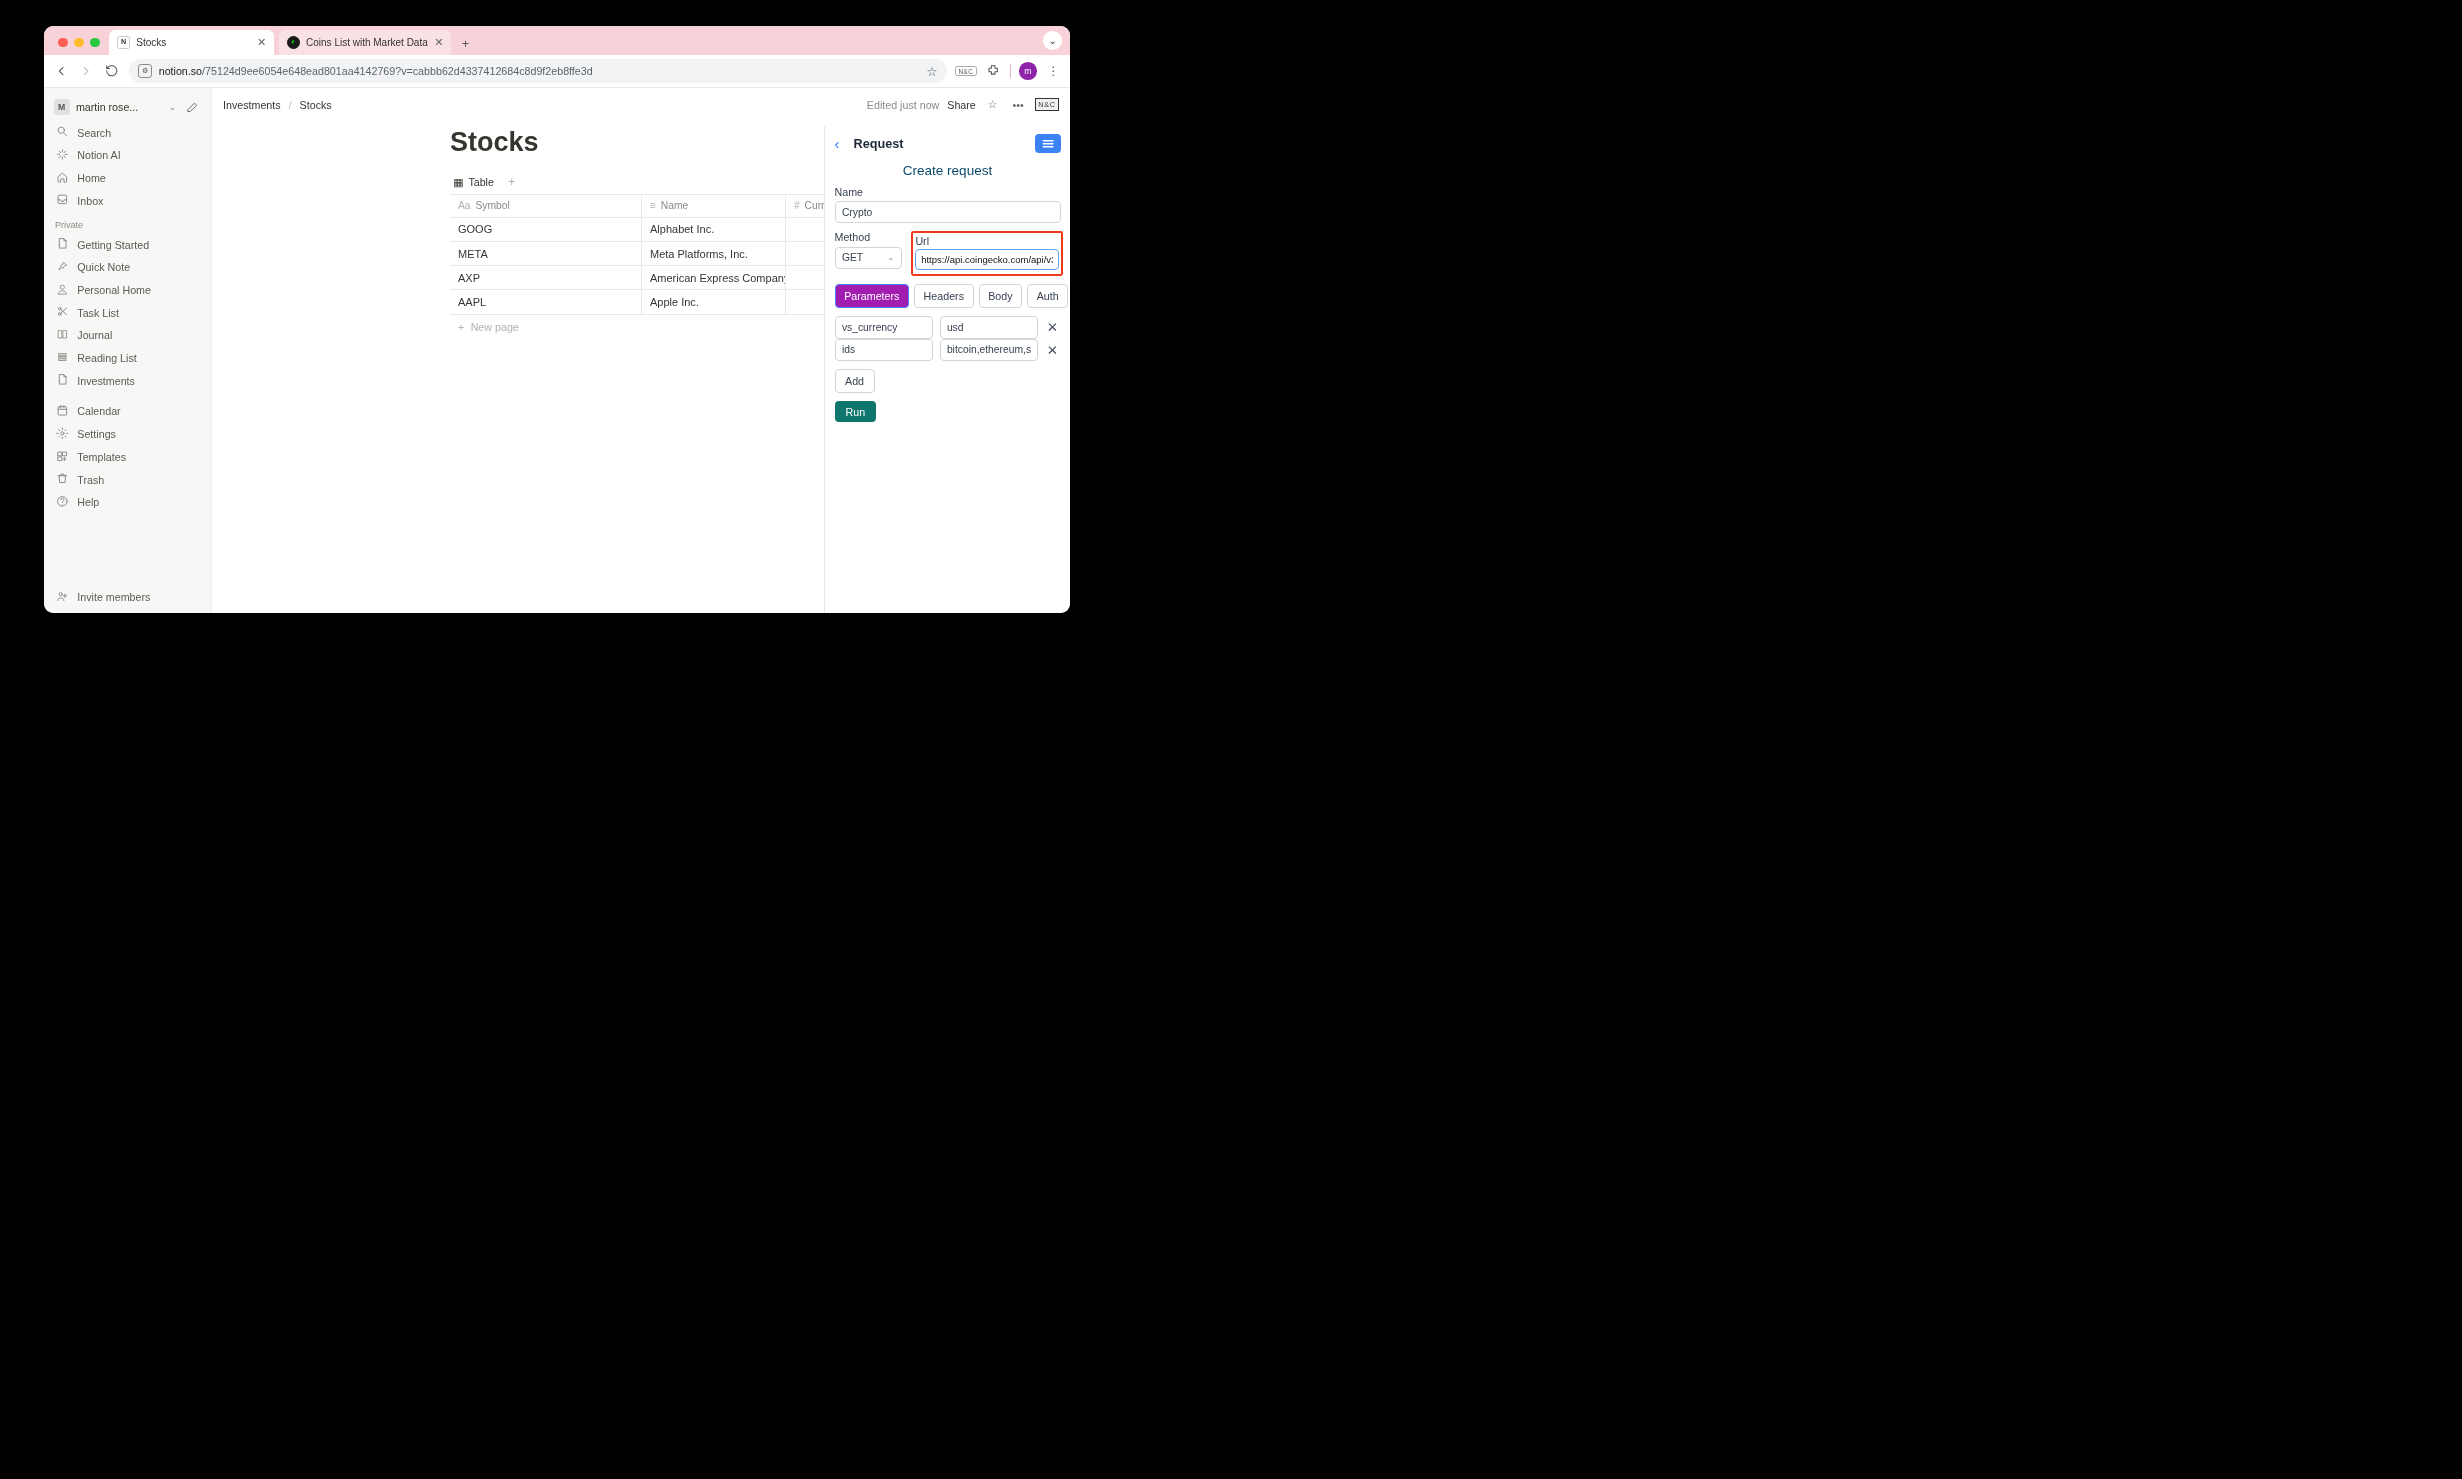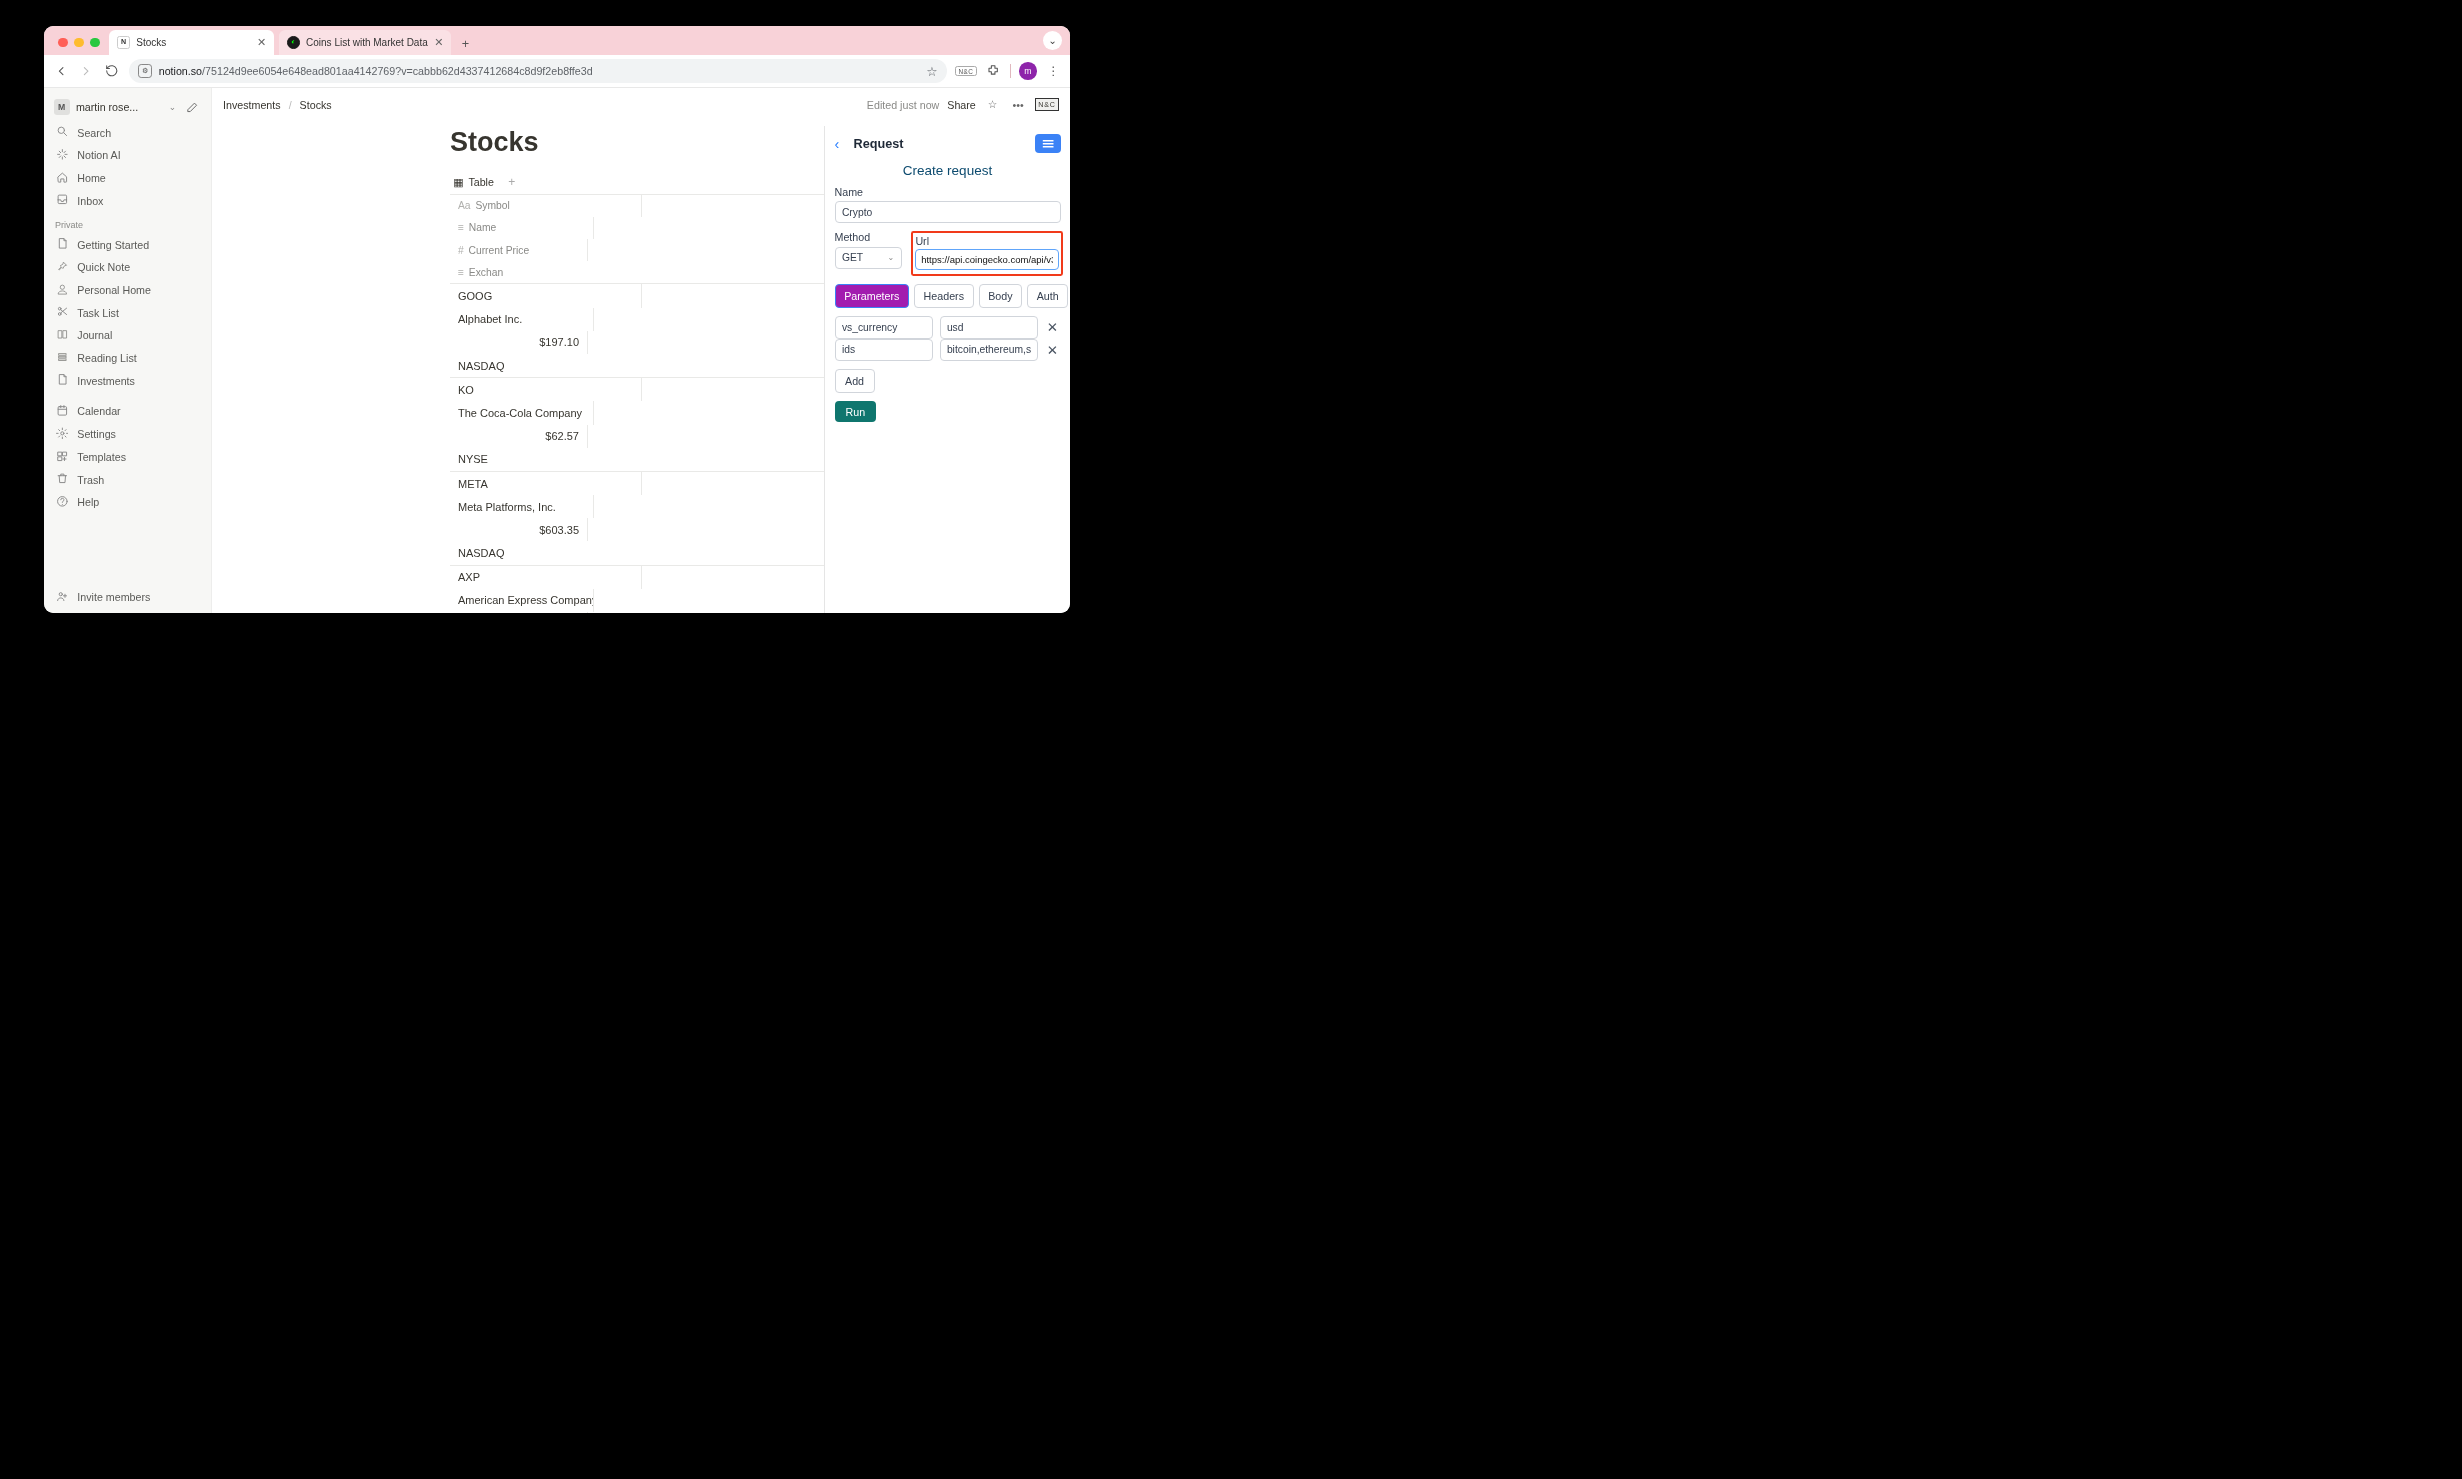--- a/index.html
+++ b/index.html
@@ -62,21 +62,21 @@
 .dbhead { display:flex; align-items:center; gap:6.4px; padding: 0 0 0 238px; margin-bottom:0; }
 .dbtab { display:flex; align-items:center; gap:4.8px; font-size: 10.7px; color:#37352f; padding: 4.8px 3.2px; font-weight:500;}
 .dbtab .tabi { font-size: 11px; }
 .dbadd { color:#aaa; font-size: 12px; padding: 3.2px 4.8px;}
 .dbtools { margin-left:auto; margin-right: 11px; display:flex; align-items:center; gap:8px; color:#8a8a87;}
 .dbtool { width:16px; height:16px; display:flex; align-items:center; justify-content:center; }
 .newbtn { background:#2383e2; color:#fff; border-radius:4px; padding: 4px 6.4px 4px 9.5px; font-size:10.7px; display:flex; align-items:center; gap:4.8px; }
 .newbtn .nc { font-size:8px; opacity:.85; }
 
 .table { border-top:0.8px solid #e9e9e7; margin-left:238px; }
-.row { display:flex; border-bottom:0.8px solid #e9e9e7; font-size:11px; color:#37352f;flex-direction:column; }
+.row { display:flex; border-bottom:0.8px solid #e9e9e7; font-size:11px; color:#37352f; }
 .row.head { color:#8a8a87; font-size:10.3px; }
 .cell { padding: 5.6px 8px; border-right:0.8px solid #e9e9e7; display:flex; align-items:center; gap:4.8px; }
 .cell.c1 { width: 192px; }
 .cell.c2 { width: 144px; white-space:nowrap; overflow:hidden; }
 .cell.c3 { width: 138px; justify-content:flex-end; }
 .cell.c4 { width: 64px; border-right:none; overflow:hidden; }
 .row.head .hi { color:#b0b0ad; }
 .newpg { padding: 6.4px 8px; color:#b0b0ad; font-size:10.7px; display:flex; gap:6.4px; align-items:center; margin-left:238px;}
 
 
@@ -373,26 +373,20 @@
               </div>
           </div>
           <div id="tbody">
               <div class="row">
     <div class="cell c1">GOOG</div>
     <div class="cell c2">Alphabet Inc.</div>
     <div class="cell c3">$197.10</div>
     <div class="cell c4">NASDAQ</div>
               </div>
               <div class="row">
-    <div class="cell c1">KO</div>
-    <div class="cell c2">The Coca-Cola Company</div>
-    <div class="cell c3">$62.57</div>
-    <div class="cell c4">NYSE</div>
-              </div>
-              <div class="row">
     <div class="cell c1">META</div>
     <div class="cell c2">Meta Platforms, Inc.</div>
     <div class="cell c3">$603.35</div>
     <div class="cell c4">NASDAQ</div>
               </div>
               <div class="row">
     <div class="cell c1">AXP</div>
     <div class="cell c2">American Express Company</div>
     <div class="cell c3">$303.99</div>
     <div class="cell c4">NYSE</div>

